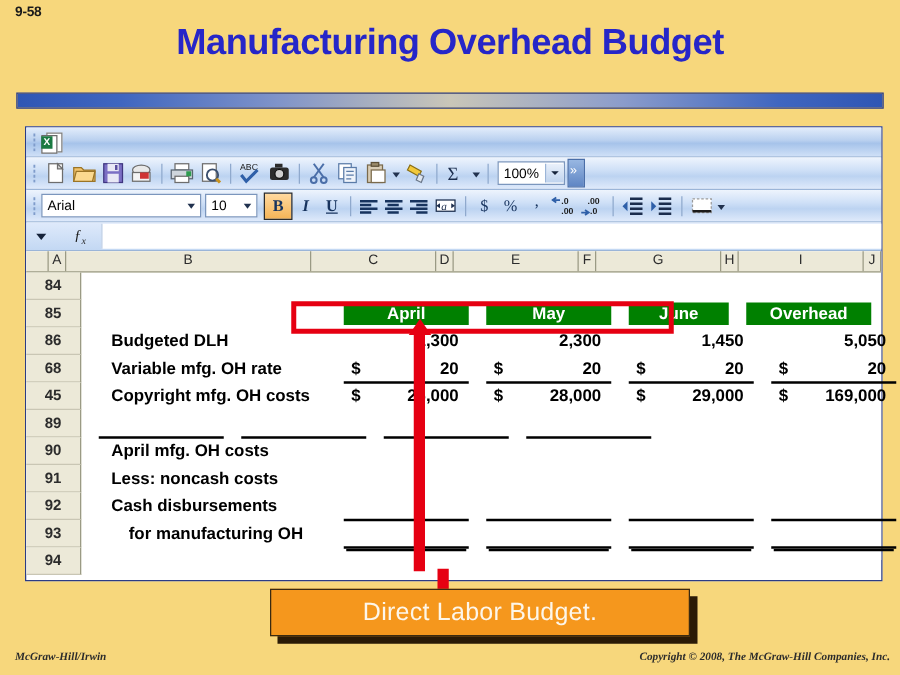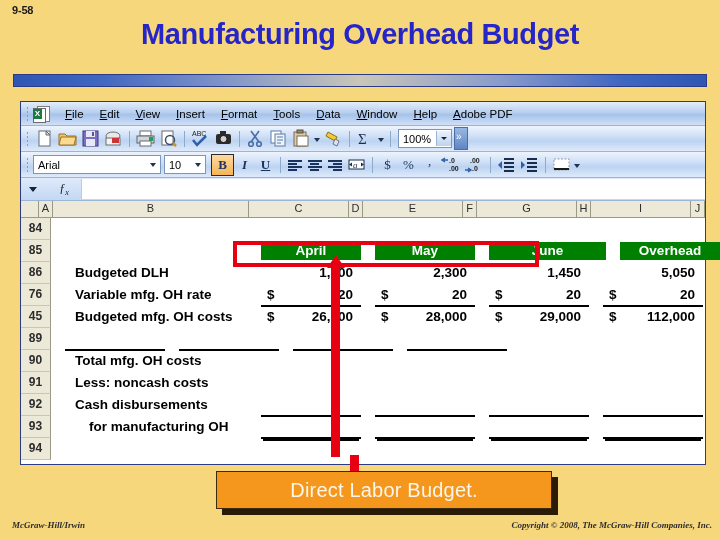--- a/index.html
+++ b/index.html
@@ -205,21 +205,21 @@
     display: flex; height: 16px;
     background: #ece9d8; border-bottom: 1px solid #9a9a84;
   }
   .colhdr {
     border-right: 1px solid #9a9a84;
     font-size: 11px; color: #2c2c2c; text-align: center; line-height: 15px;
     box-sizing: border-box; font-family: "Liberation Sans", sans-serif;
   }
   .corner { width: 30px; }
   .row-area { display: flex; }
-  .rowhdr-col { width: 30px; flex: 0 0 auto; }
+  .rowhdr-col { width: 44px; flex: 0 0 auto; }
   .rowhdr {
     height: 22px; background: #ece9d8;
     border-right: 1px solid #9a9a84; border-bottom: 1px solid #c9c6b4;
     font-size: 12px; font-weight: bold; color: #2c2c2c;
     text-align: center; line-height: 21px; box-sizing: border-box;
   }
   .cells-col { flex: 1; }
   .cellrow { height: 22px; display: flex; position: relative; }
   .cell { box-sizing: border-box; position: relative; }
   .lbl {
@@ -299,32 +299,20 @@
 
 <div class="excel-window">
 
   <div class="menubar">
     <div class="grip"></div>
     <div class="xl-logo">
       <div class="pg"></div>
         <div class="pg2"></div>
         <div class="xx">X</div>
     </div>
-    <div id="menus" style="display:flex;align-items:center;">
-        <div class="menu-item"><u>F</u>ile</div>
-        <div class="menu-item"><u>E</u>dit</div>
-        <div class="menu-item"><u>V</u>iew</div>
-        <div class="menu-item"><u>I</u>nsert</div>
-        <div class="menu-item"><u>F</u>ormat</div>
-        <div class="menu-item"><u>T</u>ools</div>
-        <div class="menu-item"><u>D</u>ata</div>
-        <div class="menu-item"><u>W</u>indow</div>
-        <div class="menu-item"><u>H</u>elp</div>
-        <div class="menu-item"><u>A</u>dobe PDF</div>
-      </div>
   </div>
 
   <div class="toolbar">
     <div class="grip"></div>
 
     <div class="tb-icon">
       <svg width="21" height="21" viewBox="0 0 21 21">
           <rect x="5" y="3" width="11" height="15" fill="#fff" stroke="#6d6d6d"></rect>
           <path d="M12 3 L16 7 L12 7 Z" fill="#d8d8d8" stroke="#6d6d6d"></path>
         </svg>
@@ -538,21 +526,21 @@
         <div class="colhdr" style="width: 14px; flex: 0 0 auto;">H</div>
         <div class="colhdr" style="width: 100px; flex: 0 0 auto;">I</div>
         <div class="colhdr" style="width: 14px; flex: 0 0 auto;">J</div>
       </div>
 
     <div class="row-area">
       <div class="rowhdr-col" id="rowhdrs">
           <div class="rowhdr">84</div>
           <div class="rowhdr">85</div>
           <div class="rowhdr">86</div>
-          <div class="rowhdr">76</div>
+          <div class="rowhdr">68</div>
           <div class="rowhdr">45</div>
           <div class="rowhdr">89</div>
           <div class="rowhdr">90</div>
           <div class="rowhdr">91</div>
           <div class="rowhdr">92</div>
           <div class="rowhdr">93</div>
           <div class="rowhdr">94</div>
         </div>
       <div class="cells-col" id="cellsarea">
           <div class="cellrow">
@@ -579,21 +567,21 @@
             <div class="cell" style="width: 14px; flex: 0 0 auto;"></div>
             <div class="cell" style="width: 196px; flex: 0 0 auto;"></div>
             <div class="cell" style="width: 100px; flex: 0 0 auto;">
               <div class="hdr-green">April</div>
             </div>
             <div class="cell" style="width: 14px; flex: 0 0 auto;"></div>
             <div class="cell" style="width: 100px; flex: 0 0 auto;">
               <div class="hdr-green">May</div>
             </div>
             <div class="cell" style="width: 14px; flex: 0 0 auto;"></div>
-            <div class="cell" style="width: 117px; flex: 0 0 auto;">
+            <div class="cell" style="width: 80px; flex: 0 0 auto;">
               <div class="hdr-green">June</div>
             </div>
             <div class="cell" style="width: 14px; flex: 0 0 auto;"></div>
             <div class="cell" style="width: 100px; flex: 0 0 auto;">
               <div class="hdr-green">Overhead</div>
             </div>
             <div class="cell" style="width: 14px; flex: 0 0 auto;"></div>
           </div>
           <div class="cellrow">
             <div class="cell" style="width: 14px; flex: 0 0 auto;"></div>
@@ -655,21 +643,21 @@
               <div class="ul-single" style="height: 21px; position: relative;">
                 <span class="dollar" style="position: absolute; left: 2px; top: 0px;">$</span>
                 <div class="num">20</div>
               </div>
             </div>
             <div class="cell" style="width: 14px; flex: 0 0 auto;"></div>
           </div>
           <div class="cellrow">
             <div class="cell" style="width: 14px; flex: 0 0 auto;"></div>
             <div class="cell" style="width: 196px; flex: 0 0 auto;">
-              <div class="lbl">Budgeted mfg. OH costs</div>
+              <div class="lbl">Copyright mfg. OH costs</div>
             </div>
             <div class="cell" style="width: 100px; flex: 0 0 auto;">
               <div style="height: 21px; position: relative;">
                 <span class="dollar" style="position: absolute; left: 2px; top: 0px;">$</span>
                 <div class="num">26,000</div>
               </div>
             </div>
             <div class="cell" style="width: 14px; flex: 0 0 auto;"></div>
             <div class="cell" style="width: 100px; flex: 0 0 auto;">
               <div style="height: 21px; position: relative;">
@@ -681,21 +669,21 @@
             <div class="cell" style="width: 100px; flex: 0 0 auto;">
               <div style="height: 21px; position: relative;">
                 <span class="dollar" style="position: absolute; left: 2px; top: 0px;">$</span>
                 <div class="num">29,000</div>
               </div>
             </div>
             <div class="cell" style="width: 14px; flex: 0 0 auto;"></div>
             <div class="cell" style="width: 100px; flex: 0 0 auto;">
               <div style="height: 21px; position: relative;">
                 <span class="dollar" style="position: absolute; left: 2px; top: 0px;">$</span>
-                <div class="num">112,000</div>
+                <div class="num">169,000</div>
               </div>
             </div>
             <div class="cell" style="width: 14px; flex: 0 0 auto;"></div>
           </div>
           <div class="cellrow">
             <div class="cell" style="width: 14px; flex: 0 0 auto;"></div>
             <div class="cell" style="width: 100px; flex: 0 0 auto;">
               <div class="ul-single" style="height: 21px; position: relative;"></div>
             </div>
             <div class="cell" style="width: 14px; flex: 0 0 auto;"></div>
@@ -708,21 +696,21 @@
             </div>
             <div class="cell" style="width: 14px; flex: 0 0 auto;"></div>
             <div class="cell" style="width: 100px; flex: 0 0 auto;">
               <div class="ul-single" style="height: 21px; position: relative;"></div>
             </div>
             <div class="cell" style="width: 14px; flex: 0 0 auto;"></div>
           </div>
           <div class="cellrow">
             <div class="cell" style="width: 14px; flex: 0 0 auto;"></div>
             <div class="cell" style="width: 196px; flex: 0 0 auto;">
-              <div class="lbl">Total mfg. OH costs</div>
+              <div class="lbl">April mfg. OH costs</div>
             </div>
             <div class="cell" style="width: 100px; flex: 0 0 auto;">
               <div style="height: 21px; position: relative;"></div>
             </div>
             <div class="cell" style="width: 14px; flex: 0 0 auto;"></div>
             <div class="cell" style="width: 100px; flex: 0 0 auto;">
               <div style="height: 21px; position: relative;"></div>
             </div>
             <div class="cell" style="width: 14px; flex: 0 0 auto;"></div>
             <div class="cell" style="width: 100px; flex: 0 0 auto;">

